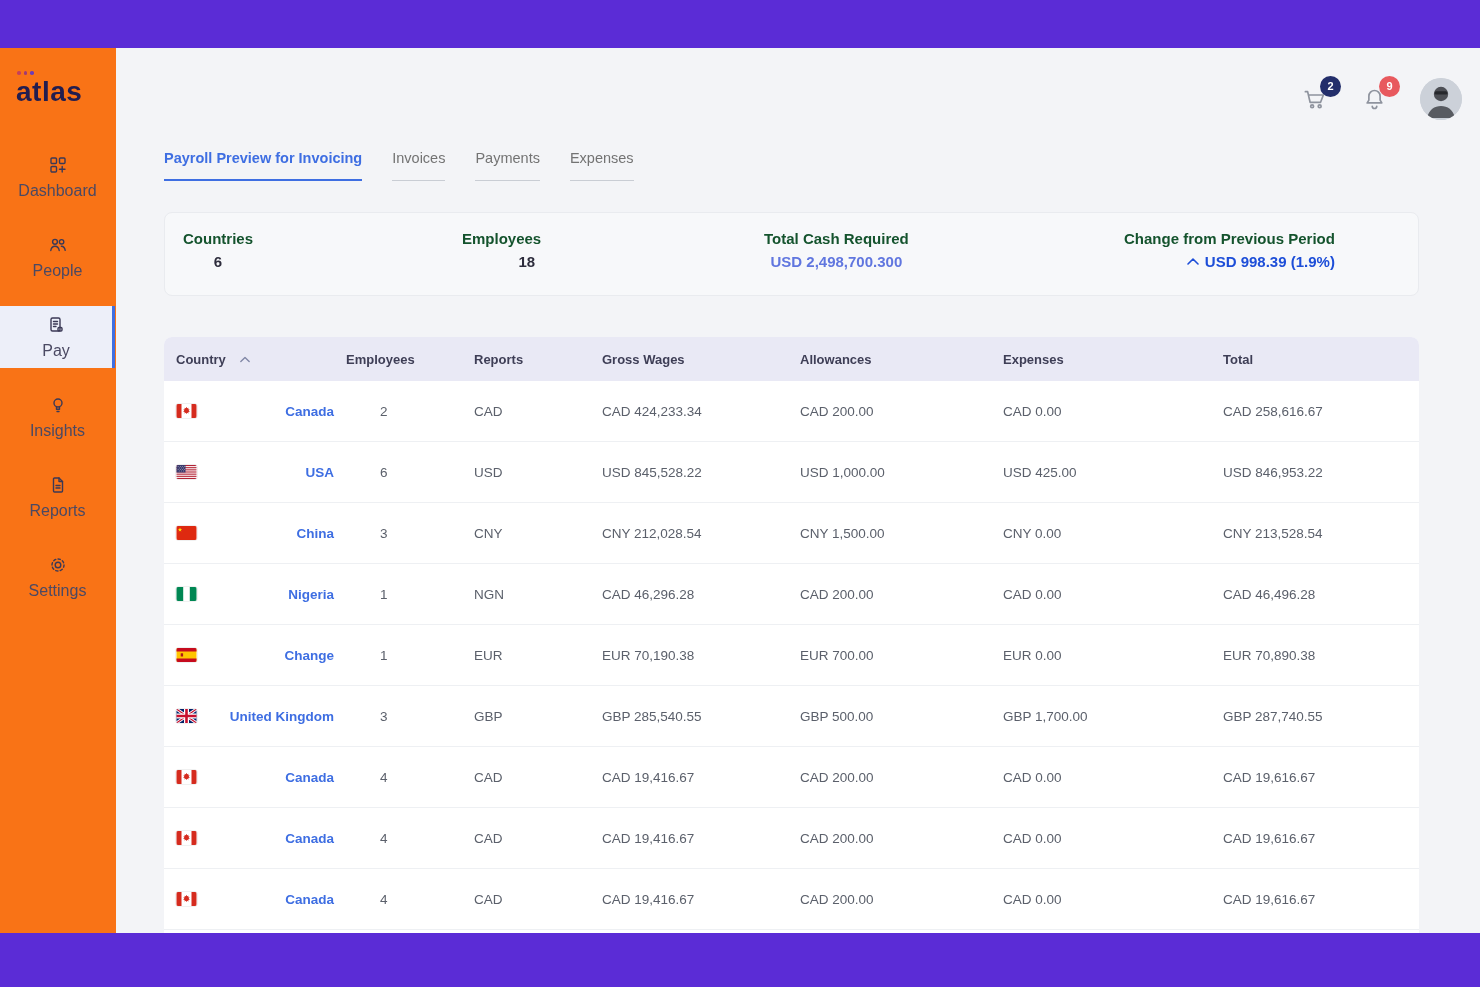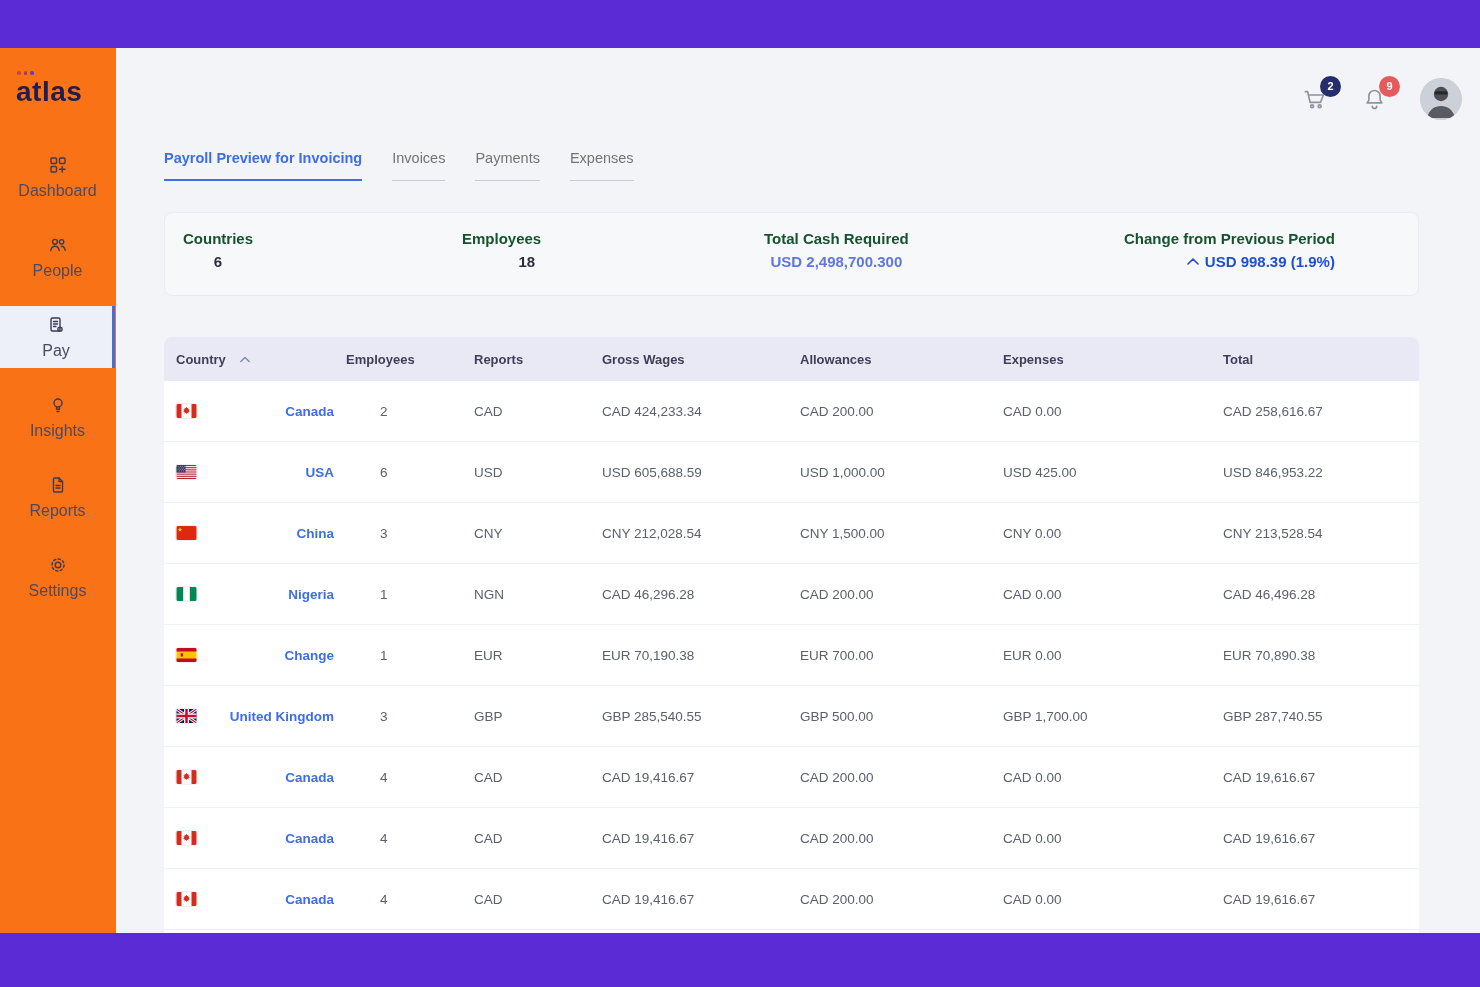--- a/index.html
+++ b/index.html
@@ -290,21 +290,21 @@
                     <circle cx="2.7" cy="5.9" r=".4"></circle>
                     <circle cx="4.9" cy="5.9" r=".4"></circle>
                     <circle cx="7.1" cy="5.9" r=".4"></circle>
                   </g>
                 </svg>
               </span>
               <span class="country-name">USA</span>
             </div>
             <div class="td employees">6</div>
             <div class="td">USD</div>
-            <div class="td">USD 605,688.59</div>
+            <div class="td">USD 845,528.22</div>
             <div class="td">USD 1,000.00</div>
             <div class="td">USD 425.00</div>
             <div class="td">USD 846,953.22</div>
           </div>
           <div class="tr grid-row">
             <div class="country-cell">
               <span class="flag">
                 <svg width="21" height="14" viewBox="0 0 20 14">
                   <rect width="20" height="14" fill="#de2910"></rect>
                   <path d="M3.5 1.5l.6 1.4 1.5.1-1.2 1 .4 1.5-1.3-.8-1.3.8.4-1.5-1.2-1 1.5-.1z" fill="#ffde00"></path>

